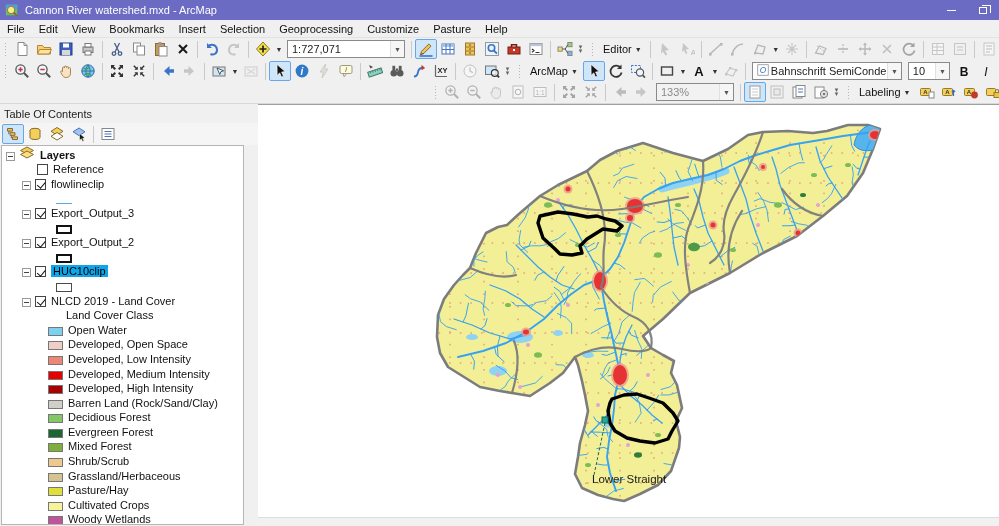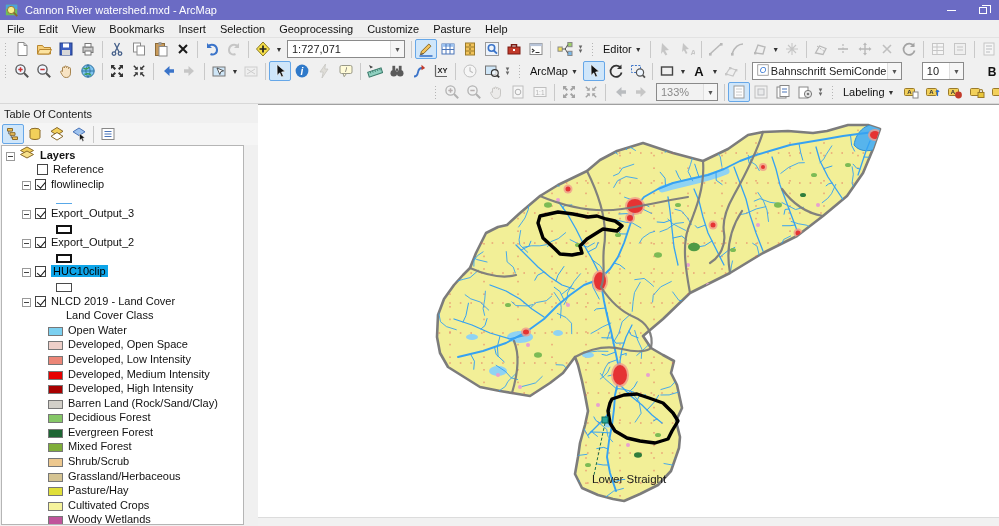--- a/index.html
+++ b/index.html
@@ -508,21 +508,21 @@
       </span>
       <span class="tsep"></span>
       <span class="combo" style="width: 150px; margin: 0px 3px;">
         <span style="margin-right: 2px;"><svg width="12" height="12" viewBox="0 0 16 16">
             <rect x="1" y="1" width="14" height="14" fill="#fff" stroke="#888"></rect>
             <text x="8" y="12" font-size="11" font-style="italic" text-anchor="middle" fill="#2a6fd0" font-family="Liberation Serif,serif">O</text>
           </svg></span>
         <span class="cval">Bahnschrift SemiCondensed</span>
         <span class="carr">▼</span>
       </span>
-      <span class="combo" style="width: 42px; margin: 0px 17px;">
+      <span class="combo" style="width: 42px; margin: 0px 3px;">
         <span class="cval">10</span>
         <span class="carr">▼</span>
       </span>
       <span class="tbtn">
         <svg width="16" height="16" viewBox="0 0 16 16">
           <text x="8" y="12.5" font-size="12" font-weight="bold" text-anchor="middle" fill="#111" font-family="Liberation Serif,serif">B</text>
         </svg>
       </span>
       <span class="tbtn">
         <svg width="16" height="16" viewBox="0 0 16 16">
@@ -581,21 +581,21 @@
       <span class="tbtn dis">
         <svg width="16" height="16" viewBox="0 0 16 16">
           <path d="M9.5 3L4 8l5.5 5v-3.2H14V6.2H9.5z" fill="#3b74c9"></path>
         </svg>
       </span>
       <span class="tbtn dis">
         <svg width="16" height="16" viewBox="0 0 16 16">
           <path d="M6.5 3L12 8l-5.5 5v-3.2H2V6.2h4.5z" fill="#8a8a8a"></path>
         </svg>
       </span>
-      <span class="combo discombo" style="width: 62px; margin: 0px 3px;">
+      <span class="combo discombo" style="width: 78px; margin: 0px 3px;">
         <span class="cval">133%</span>
         <span class="carr">▼</span>
       </span>
       <span class="tsep"></span>
       <span class="tbtn active">
         <svg width="16" height="16" viewBox="0 0 16 16">
           <rect x="3" y="2" width="10" height="12" fill="#fdfdfd" stroke="#999"></rect>
           <path d="M5 5h6M5 8h6M5 11h6" stroke="#ccc"></path>
         </svg>
       </span>

